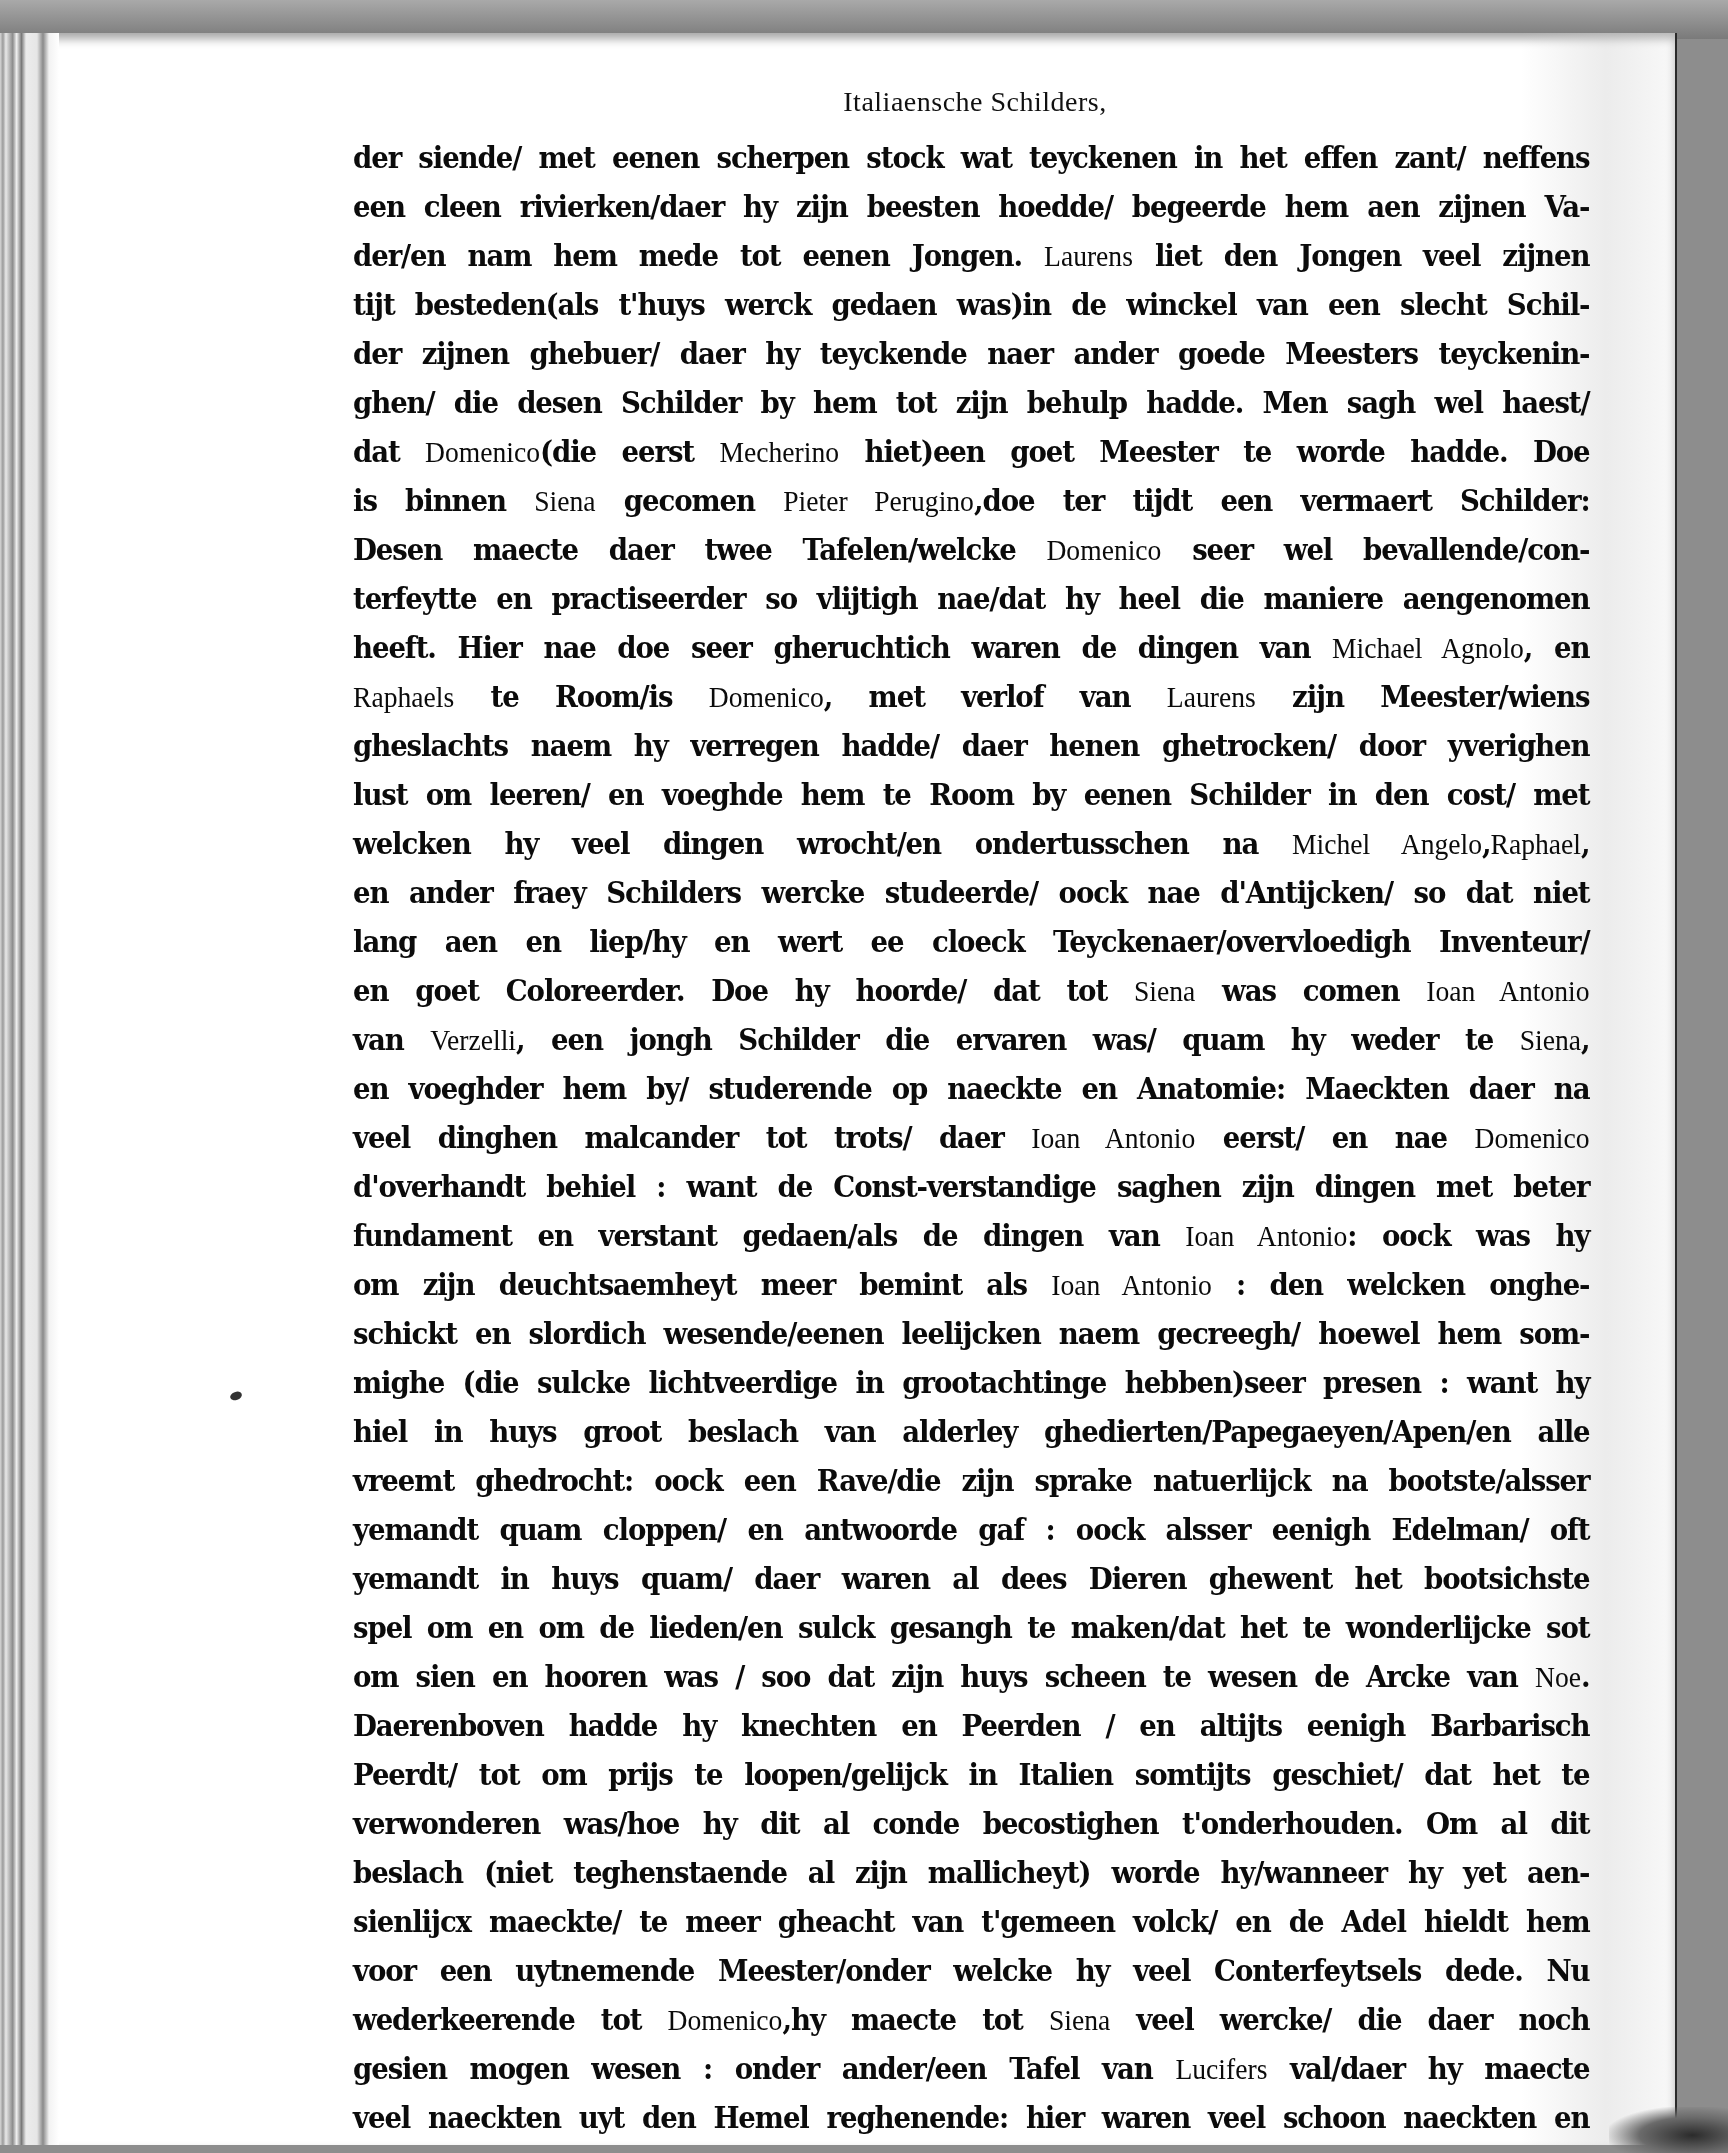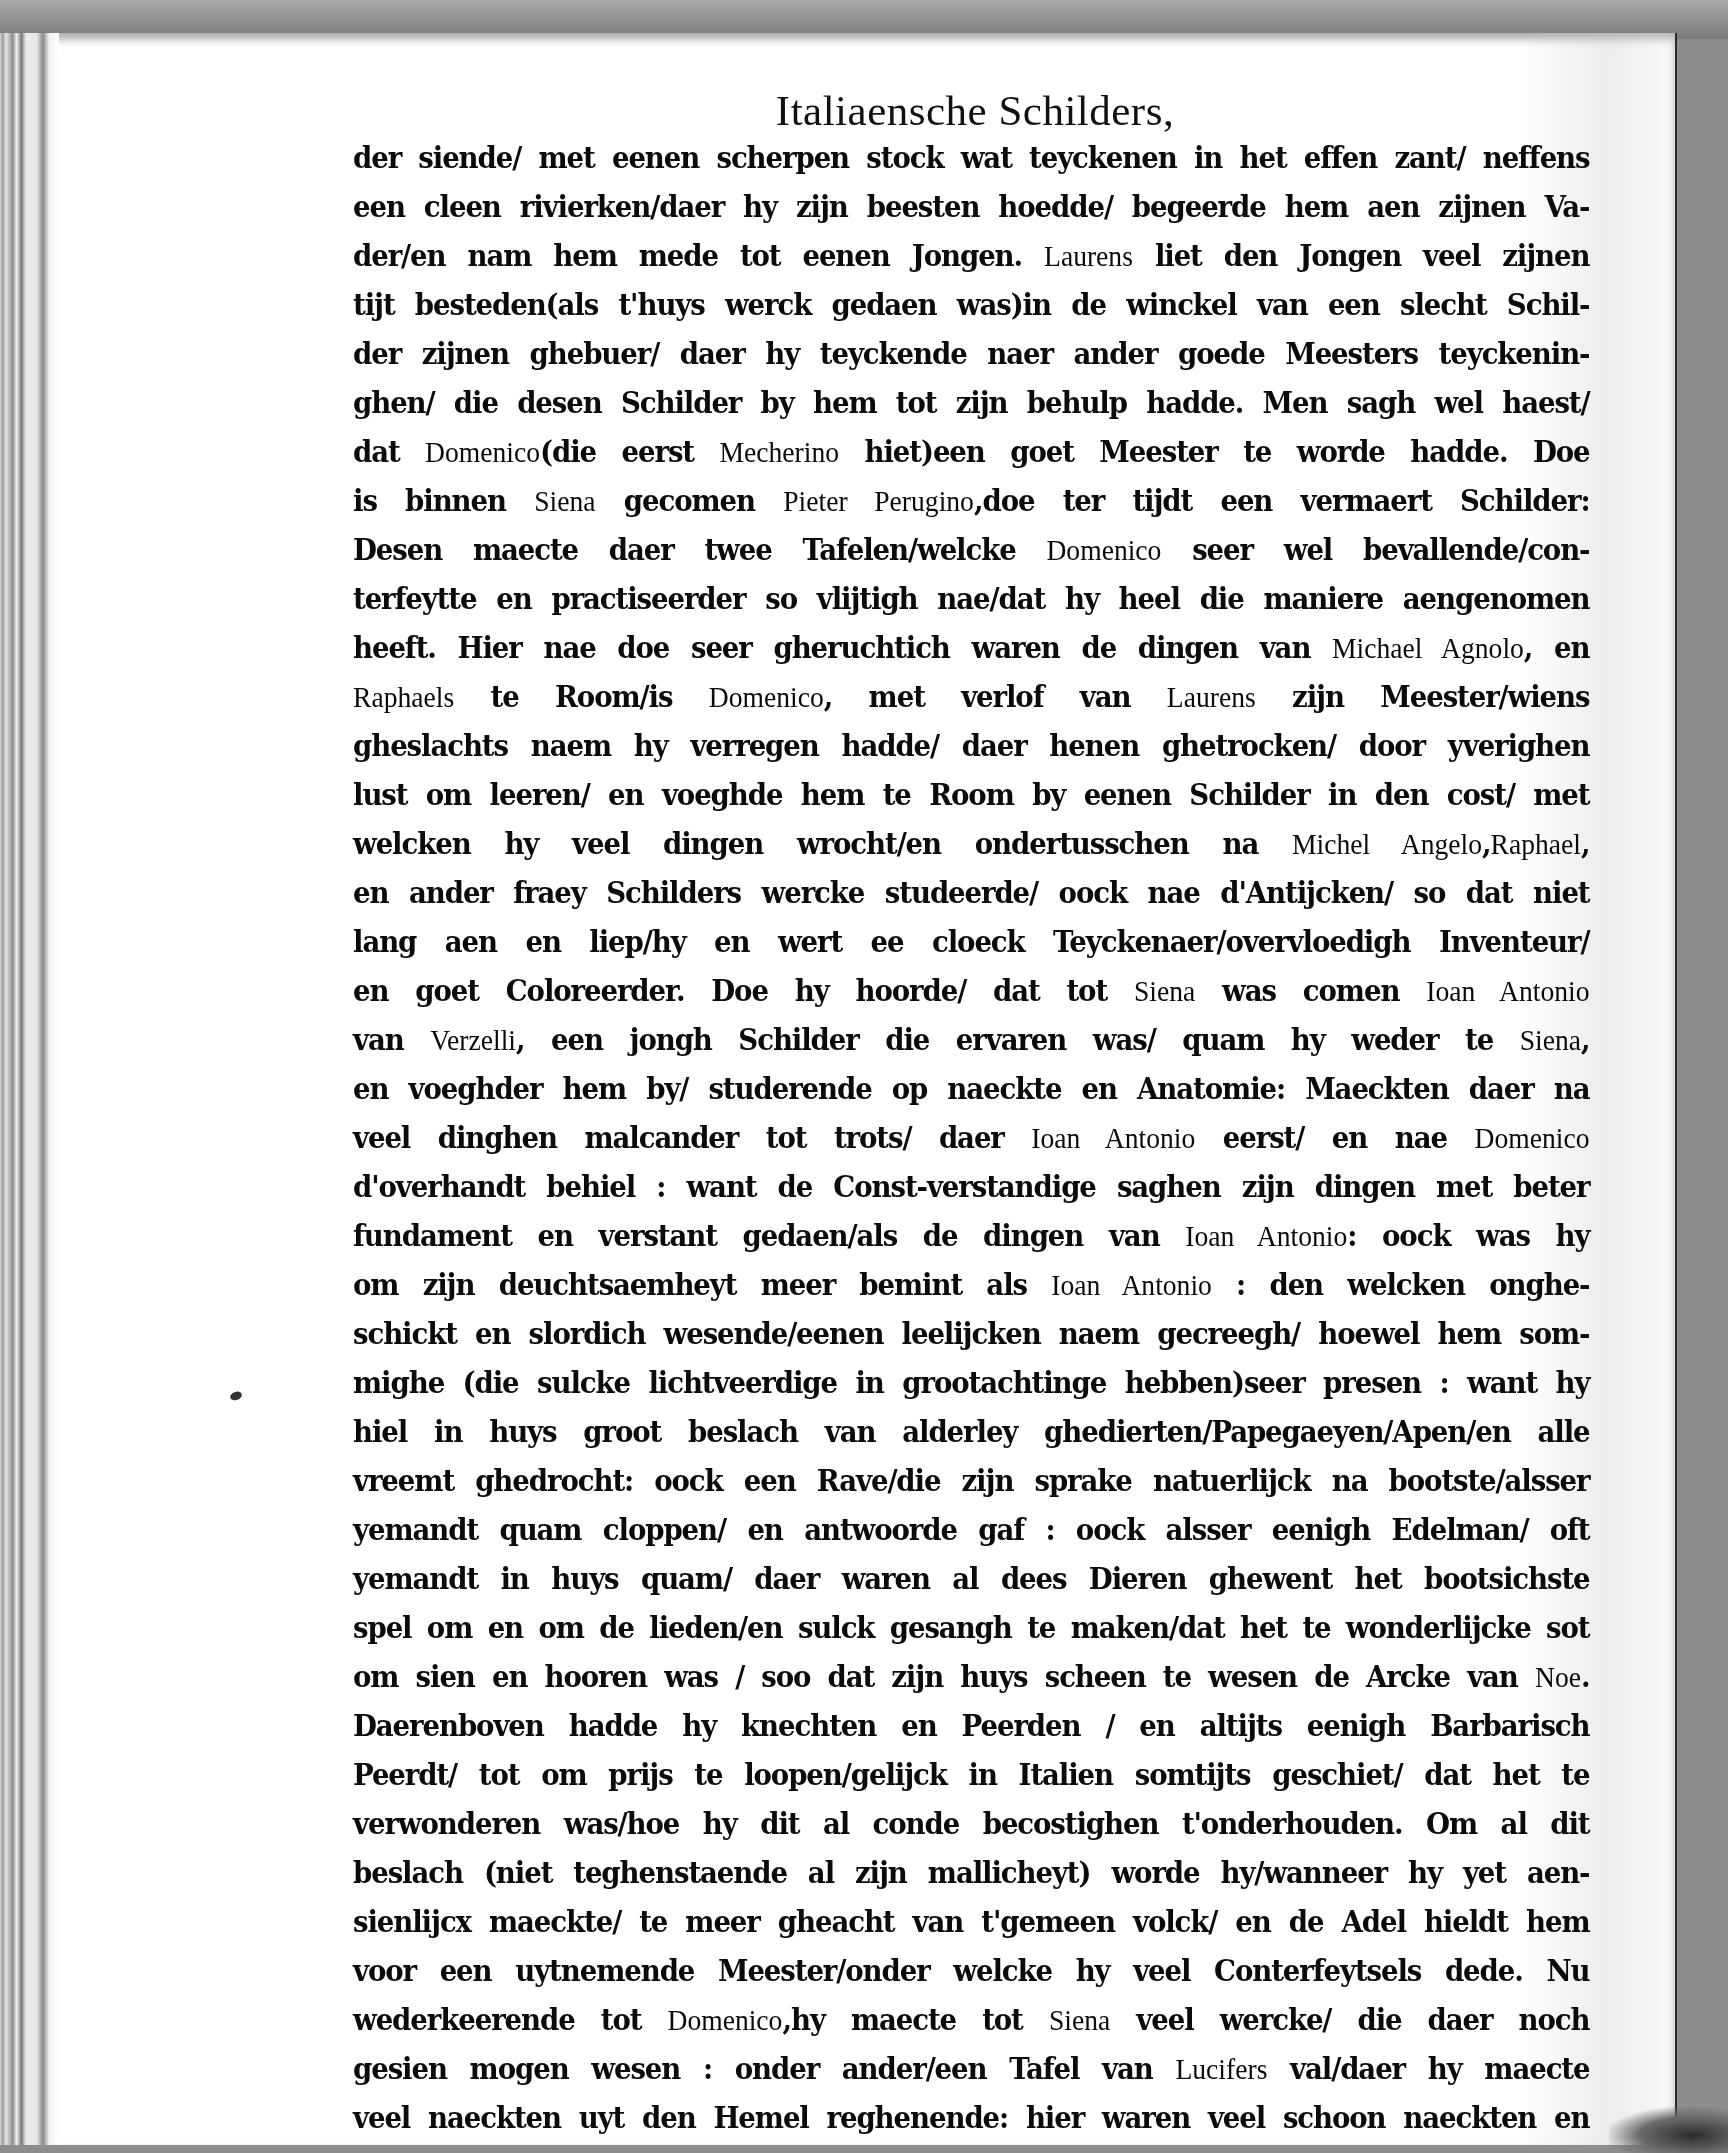--- a/index.html
+++ b/index.html
@@ -37,21 +37,21 @@
     background: radial-gradient(ellipse at 70% 60%, #2b2b2b 0%, #6b6b6b 45%, rgba(140,140,140,0) 75%);
   }
   .smudge {
     position: absolute; left: 230px; top: 1392px; width: 11.7px; height: 7.8px;
     background: #333; border-radius: 50%; transform: rotate(-20deg);
   }
   .running-head {
     position: absolute; left: 341px; top: 86px; width: 1268px;
     text-align: center;
     font-family: "Liberation Serif", serif;
-    font-size: 43px; letter-spacing: 0.5px; color: #111;
+    font-size: 28px; letter-spacing: 0.5px; color: #111;
   }
   .body-text {
     position: absolute; left: 353px; top: 133px; width: 1237px;
   }
   .line {
     display: block;
     height: 49px; line-height: 49px;
     font-family: "DejaVu Serif", serif;
     font-weight: bold;
     font-size: 30px;

